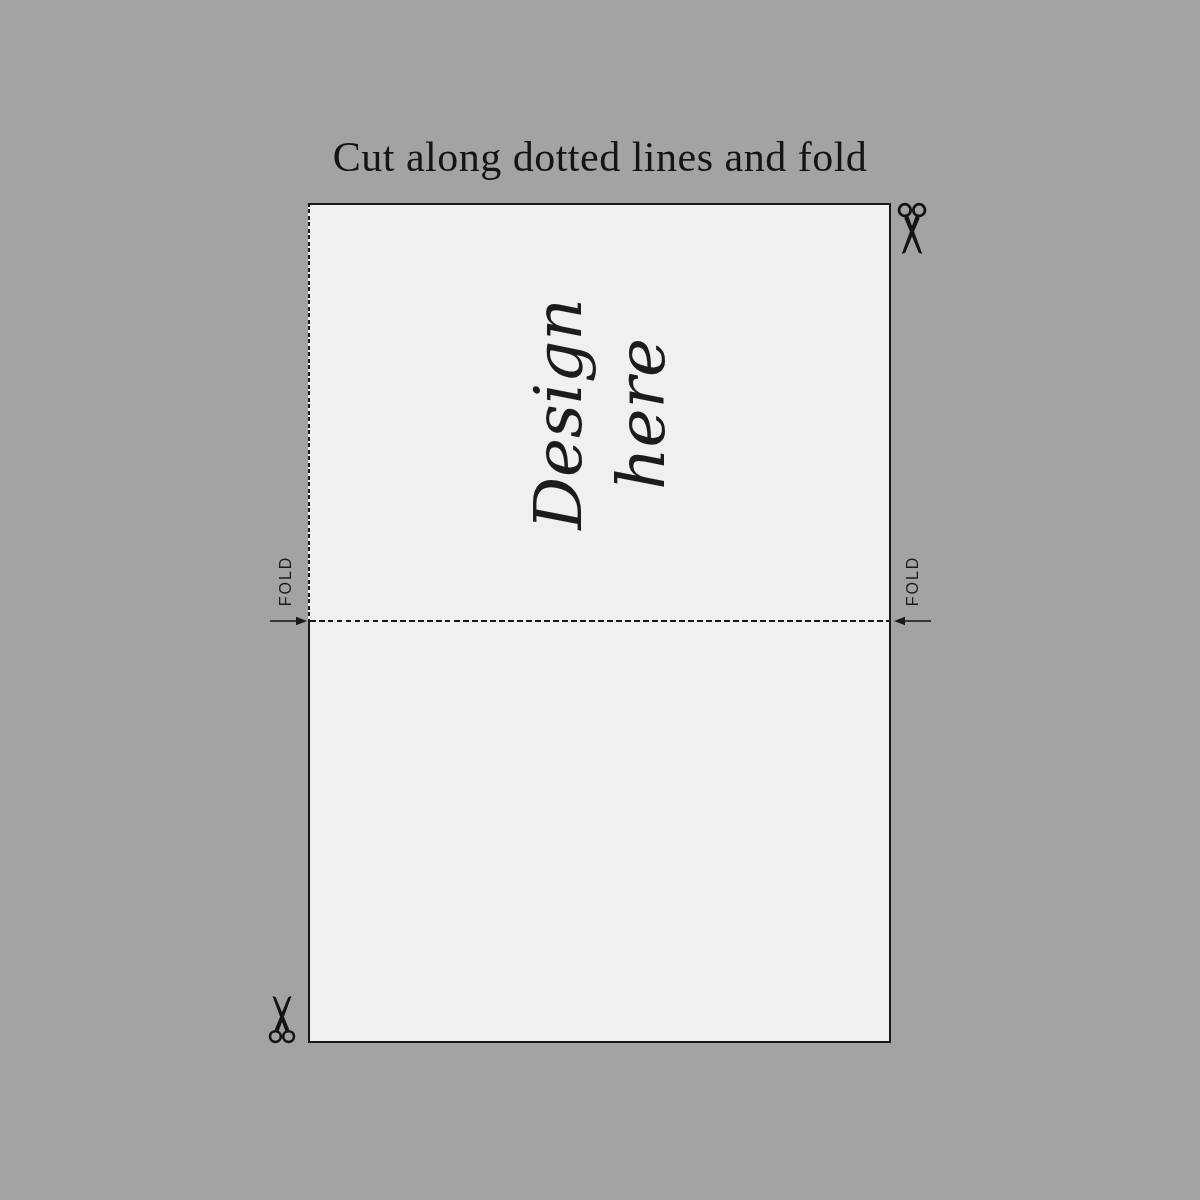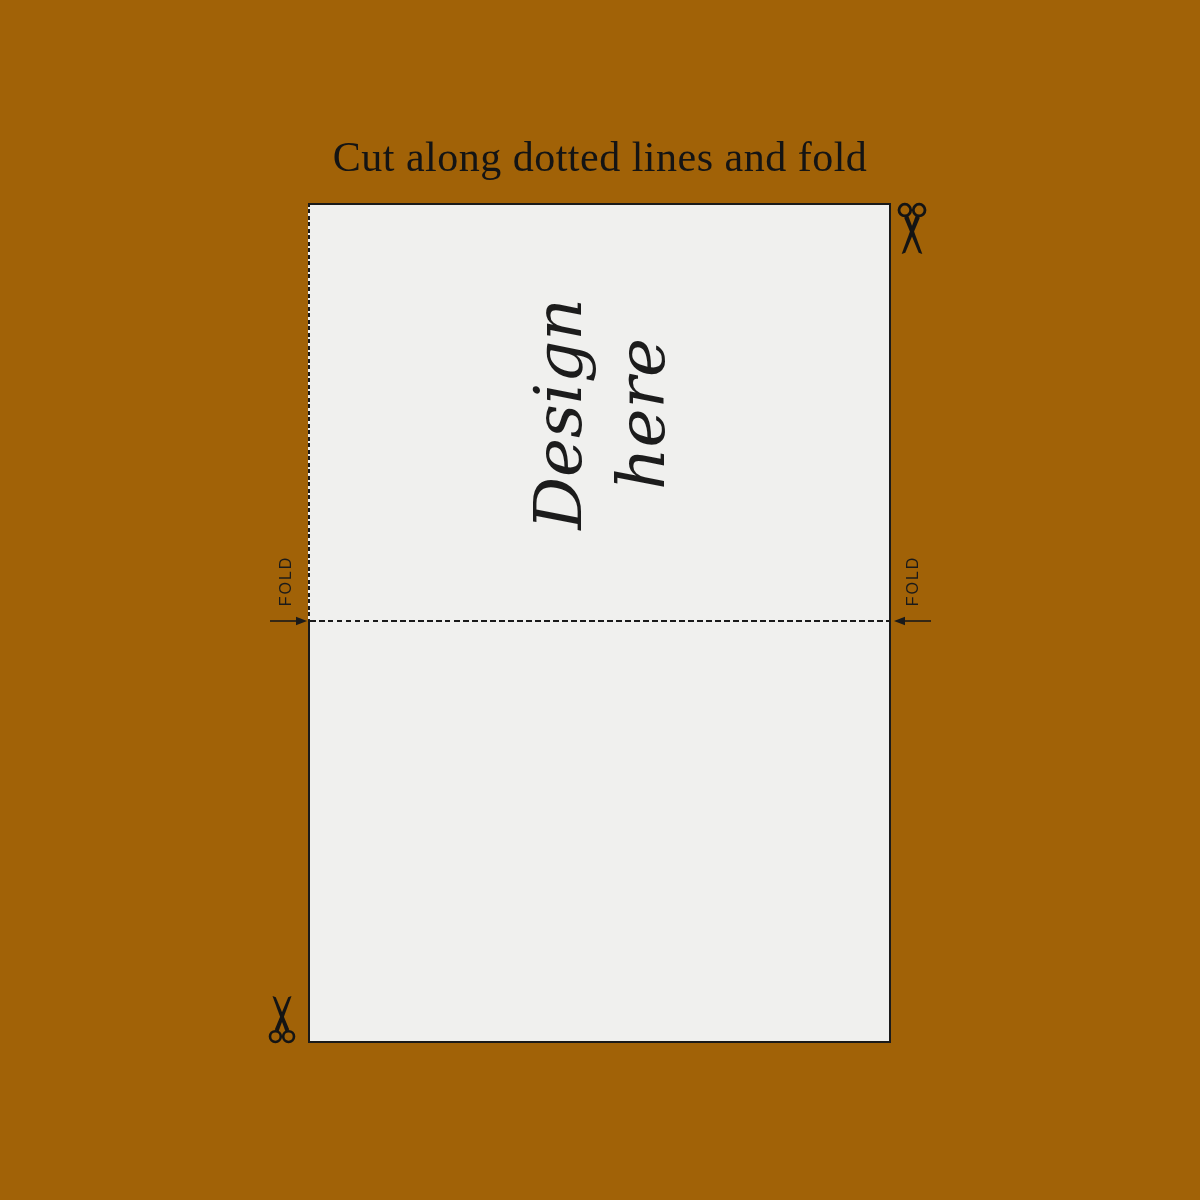--- a/index.html
+++ b/index.html
@@ -5,21 +5,21 @@
   html, body {
     margin: 0;
     padding: 0;
     background: #ffffff;
     font-family: "Liberation Sans", sans-serif;
   }
   .stage {
     position: relative;
     width: 1200px;
     height: 1200px;
-    background: #a16207;
+    background: #a3a3a3;
     overflow: hidden;
   }
 
   
   .page-title {
     position: absolute;
     left: 0;
     top: 134px;
     width: 1200px;
     text-align: center;

